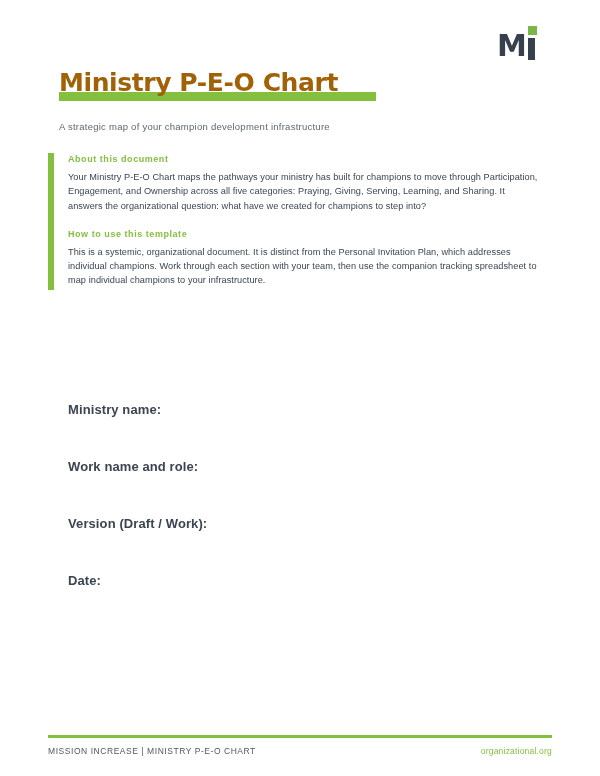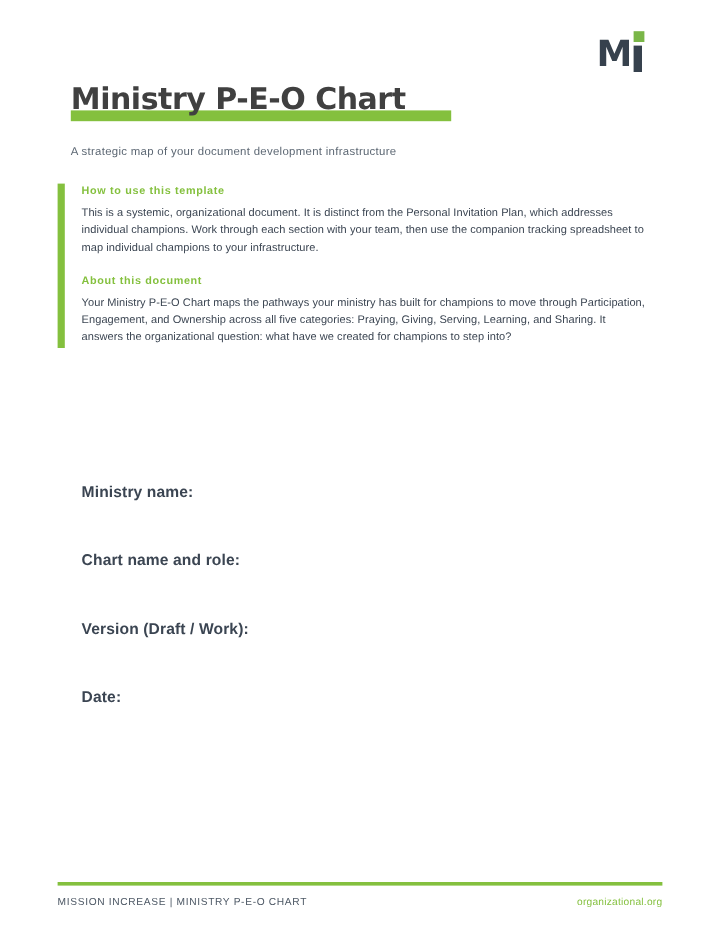--- a/index.html
+++ b/index.html
@@ -74,21 +74,21 @@
     background: #84c03e;
   }
   .doc-title {
     position: relative;
     z-index: 2;
     margin: 0;
     font-family: "DejaVu Sans", sans-serif;
     font-size: 25px;
     font-weight: 700;
     letter-spacing: -0.4px;
-    color: #404040;
+    color: #a16207;
     line-height: 30px;
   }
   .doc-subtitle {
     position: absolute;
     left: 59px;
     top: 120px;
     font-size: 9.5px;
     letter-spacing: 0.25px;
     color: #5c6773;
     line-height: 14px;
@@ -193,48 +193,48 @@
   <div class="logo">
     <span class="logo-m">M</span>
     <span class="logo-i-stem"></span>
     <span class="logo-i-dot"></span>
   </div>
 
   <div class="title-underline"></div>
   <div class="title-wrap">
     <h1 class="doc-title">Ministry P-E-O Chart</h1>
   </div>
-  <div class="doc-subtitle">A strategic map of your document development infrastructure</div>
+  <div class="doc-subtitle">A strategic map of your champion development infrastructure</div>
 
   <div class="callout">
     <div class="callout-bar"></div>
     <div class="callout-body">
+
+      <div class="callout-section">
+        <div class="callout-heading">About this document</div>
+        <p class="callout-text">Your Ministry P-E-O Chart maps the pathways your ministry has built for champions to move through Participation, Engagement, and Ownership across all five categories: Praying, Giving, Serving, Learning, and Sharing. It answers the organizational question: what have we created for champions to step into?</p>
+      </div>
 
       <div class="callout-section">
         <div class="callout-heading">How to use this template</div>
         <p class="callout-text">This is a systemic, organizational document. It is distinct from the Personal Invitation Plan, which addresses individual champions. Work through each section with your team, then use the companion tracking spreadsheet to map individual champions to your infrastructure.</p>
       </div>
 
-      <div class="callout-section">
-        <div class="callout-heading">About this document</div>
-        <p class="callout-text">Your Ministry P-E-O Chart maps the pathways your ministry has built for champions to move through Participation, Engagement, and Ownership across all five categories: Praying, Giving, Serving, Learning, and Sharing. It answers the organizational question: what have we created for champions to step into?</p>
-      </div>
-
     </div>
   </div>
 
   <div class="meta-fields">
 
     <div class="meta-field">
       <div class="meta-label">Ministry name:</div>
       <div class="meta-value"></div>
     </div>
 
     <div class="meta-field">
-      <div class="meta-label">Chart name and role:</div>
+      <div class="meta-label">Work name and role:</div>
       <div class="meta-value"></div>
     </div>
 
     <div class="meta-field">
       <div class="meta-label">Version (Draft / Work):</div>
       <div class="meta-value"></div>
     </div>
 
     <div class="meta-field">
       <div class="meta-label">Date:</div>

